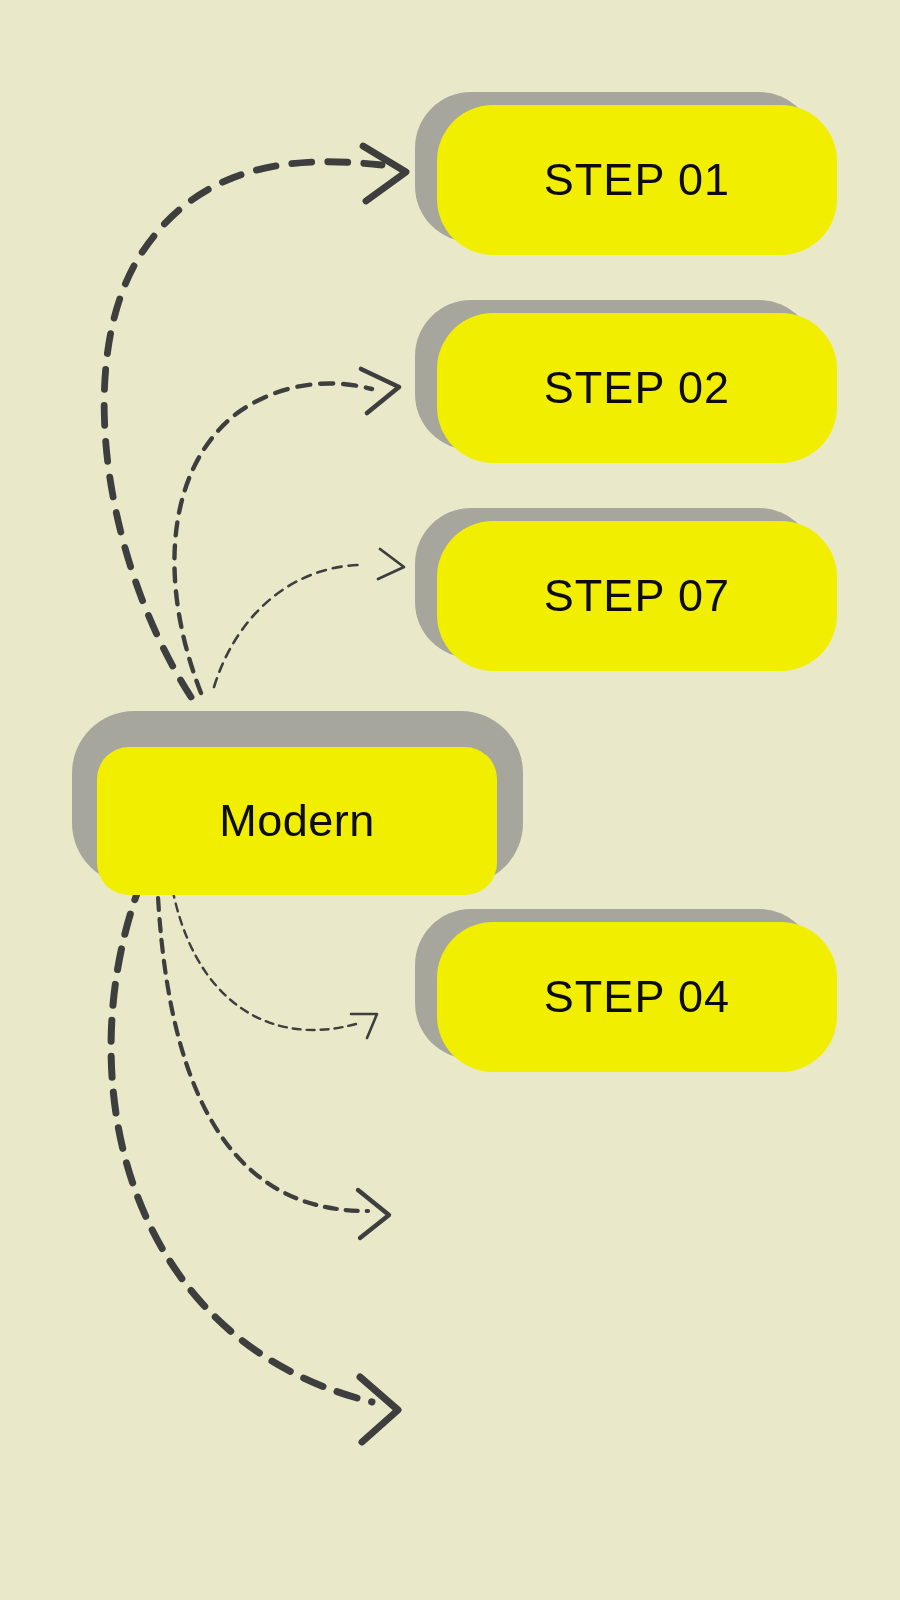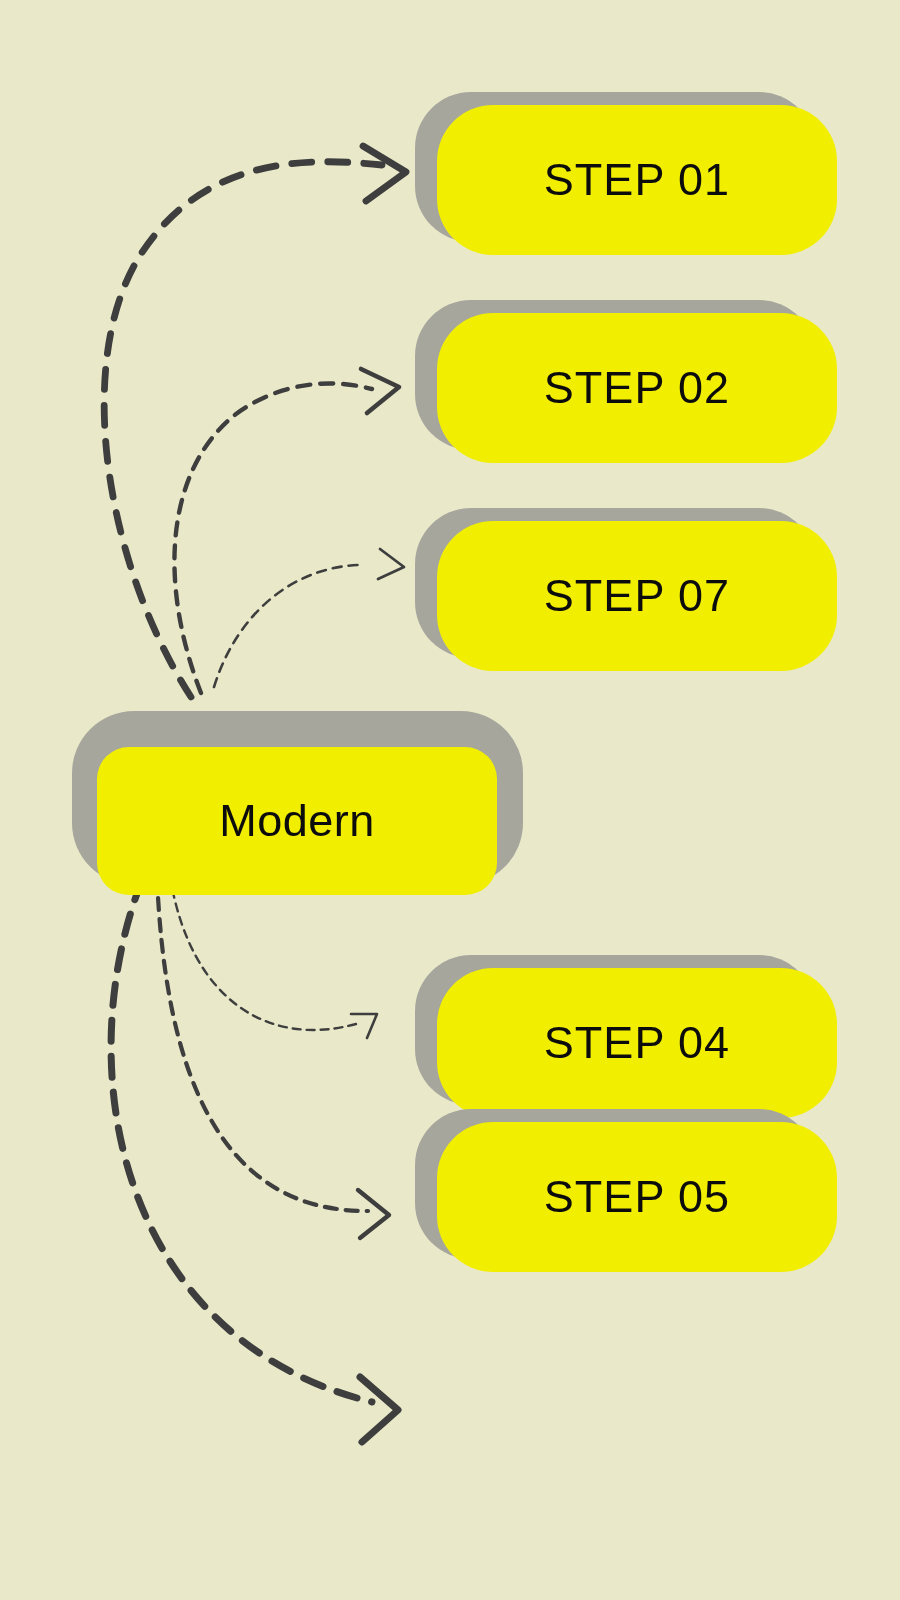--- a/index.html
+++ b/index.html
@@ -32,21 +32,21 @@
     border-radius:56px;background:var(--box-fill);
     display:flex;align-items:center;justify-content:center;
   }
   .pill-label{
     font-size:45px;font-weight:500;color:var(--text);
     letter-spacing:1px;white-space:nowrap;
   }
   .s1{left:437px;top:105px;}
   .s2{left:437px;top:313px;}
   .s3{left:437px;top:521px;}
-  .s4{left:437px;top:922px;margin-top:46px;}
+  .s4{left:437px;top:922px;}
   .s5{left:437px;top:1122px;}
   .s6{left:437px;top:1318px;}
 
   .hub{position:absolute;left:72px;top:711px;width:451px;height:174px;}
   .hub-shadow{
     position:absolute;left:0;top:0;width:451px;height:174px;
     border-radius:62px;background:var(--shadow);
   }
   .hub-face{
     position:absolute;left:25px;top:12px;width:400px;height:148px;
@@ -120,21 +120,15 @@
     </div>
   </div>
 
   <div class="pill s4">
     <div class="pill-shadow"></div>
     <div class="pill-face">
       <span class="pill-label">STEP 04</span>
     </div>
   </div>
 
-  <div class="pill s5">
-    <div class="pill-shadow"></div>
-    <div class="pill-face">
-      <span class="pill-label">STEP 05</span>
-    </div>
-  </div>
 
 
 </div>
 
 </body></html>

